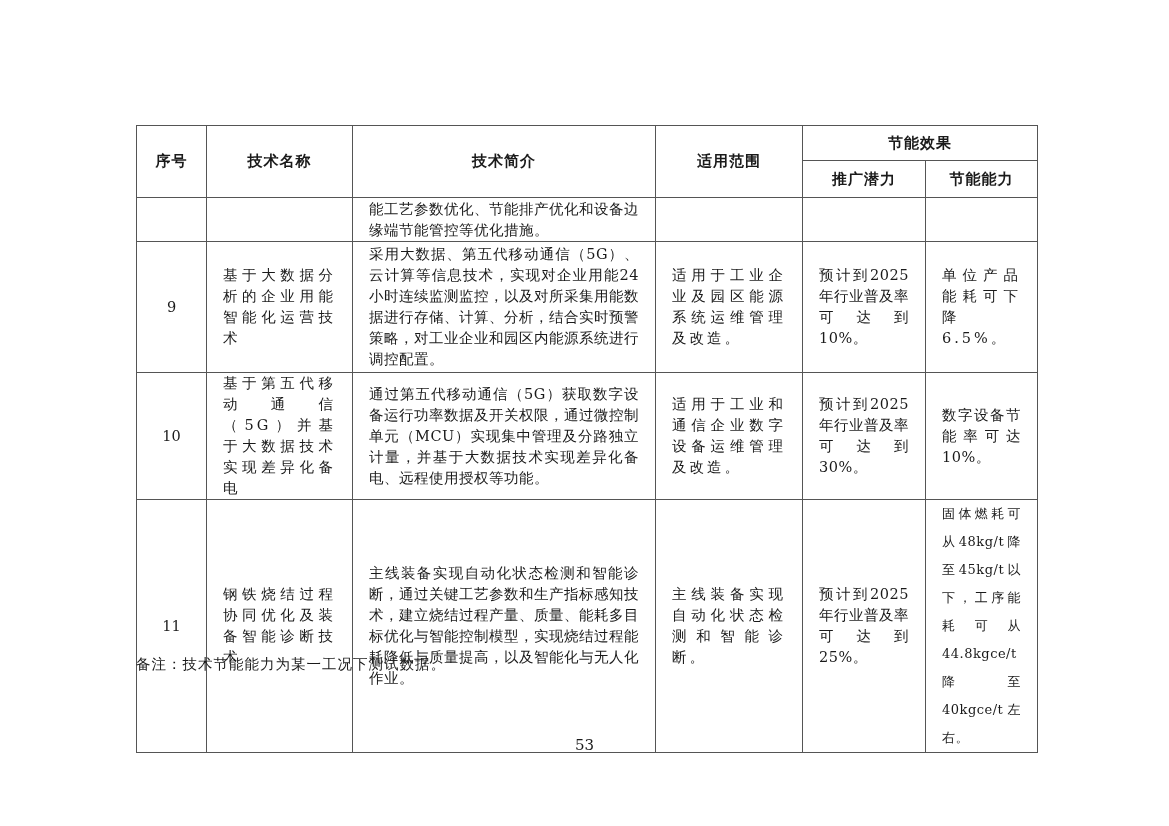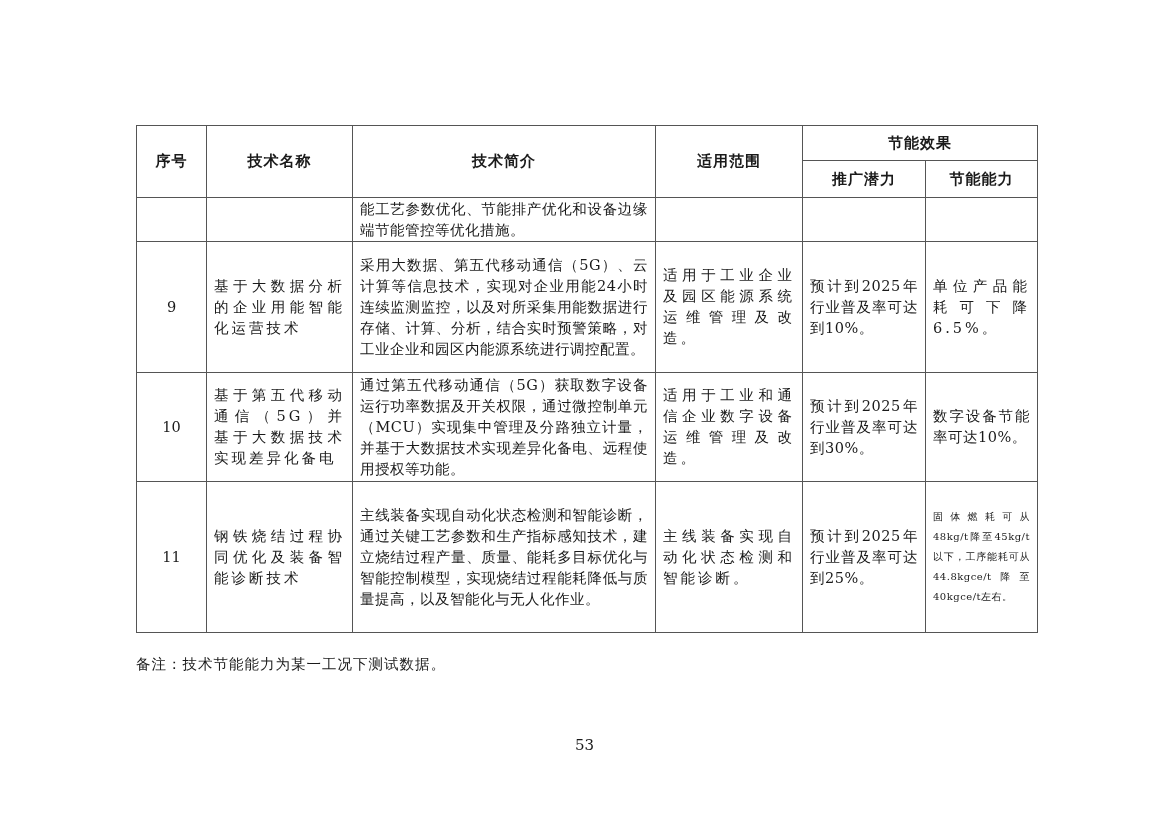--- a/index.html
+++ b/index.html
@@ -1,21 +1,21 @@
 <!DOCTYPE html>
 <html><head>
 <meta charset="utf-8">
 <style>
   html, body { margin:0; padding:0; background:#ffffff; }
   body { width:1169px; height:826px; position:relative; overflow:hidden;
          font-family:"DejaVu Serif","Liberation Serif",serif; color:#1a1a1a; }
   .page { position:absolute; left:0; top:0; width:1169px; height:826px; }
   table.tech { position:absolute; left:136px; top:125px; width:901px;
                border-collapse:collapse; table-layout:fixed; }
-  table.tech td, table.tech th { border:1.3px solid #555; padding:0 7px; vertical-align:middle;
+  table.tech td, table.tech th { border:1.3px solid #555; padding:0 16px; vertical-align:middle;
                font-size:14.5px; line-height:21px; }
   table.tech th { font-family:"DejaVu Sans","Liberation Sans",sans-serif; font-weight:bold;
                   font-size:15px; text-align:center; letter-spacing:1px; }
   .c-num { text-align:center; }
   .just { text-align:justify; text-align-last:left; letter-spacing:0.5px; }
   .name { letter-spacing:3px; }
   .cont td { height:43px;margin-top:30px; }
   .note { position:absolute; left:136px; top:655px; font-size:14.5px;
           letter-spacing:1px; }
   .pgnum { position:absolute; left:575px; top:724px; font-size:15px;margin-top:12px; }
@@ -72,20 +72,20 @@
       <td class="just">预计到2025年行业普及率可达到30%。</td>
       <td class="just">数字设备节能率可达10%。</td>
     </tr>
 
     <tr style="height:151px">
       <td class="c-num">11</td>
       <td class="just name">钢铁烧结过程协同优化及装备智能诊断技术</td>
       <td class="just">主线装备实现自动化状态检测和智能诊断，通过关键工艺参数和生产指标感知技术，建立烧结过程产量、质量、能耗多目标优化与智能控制模型，实现烧结过程能耗降低与质量提高，以及智能化与无人化作业。</td>
       <td class="just name">主线装备实现自动化状态检测和智能诊断。</td>
       <td class="just">预计到2025年行业普及率可达到25%。</td>
-      <td class="just" style="font-size:10px;line-height:20px">固体燃耗可从48kg/t降至45kg/t以下，工序能耗可从44.8kgce/t降至40kgce/t左右。</td>
+      <td class="just" style="font-size:13px;line-height:28px">固体燃耗可从48kg/t降至45kg/t以下，工序能耗可从44.8kgce/t降至40kgce/t左右。</td>
     </tr>
   </tbody>
     </table>
 
   <div class="note">备注：技术节能能力为某一工况下测试数据。</div>
   <div class="pgnum">53</div>
 </div>
 
 </body></html>

